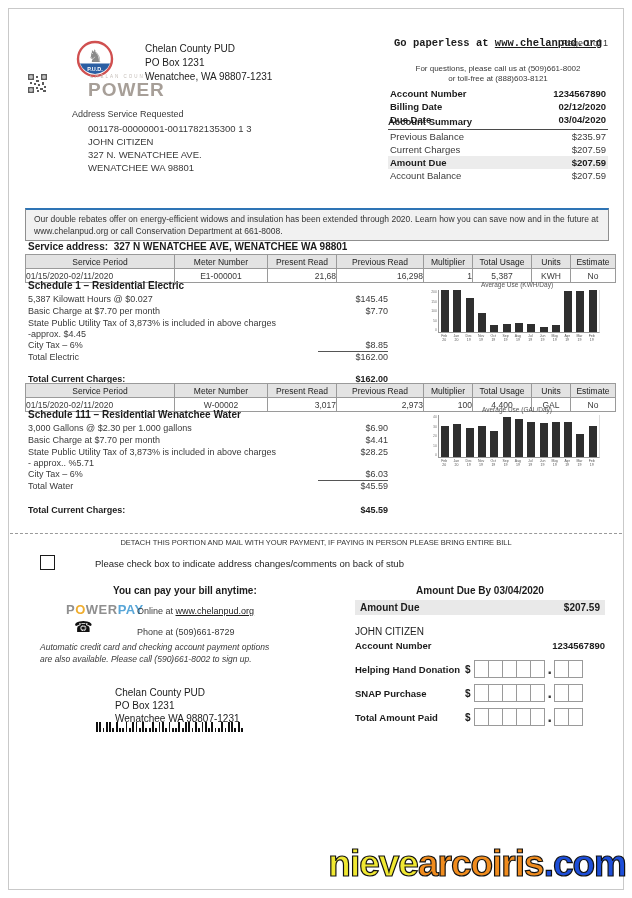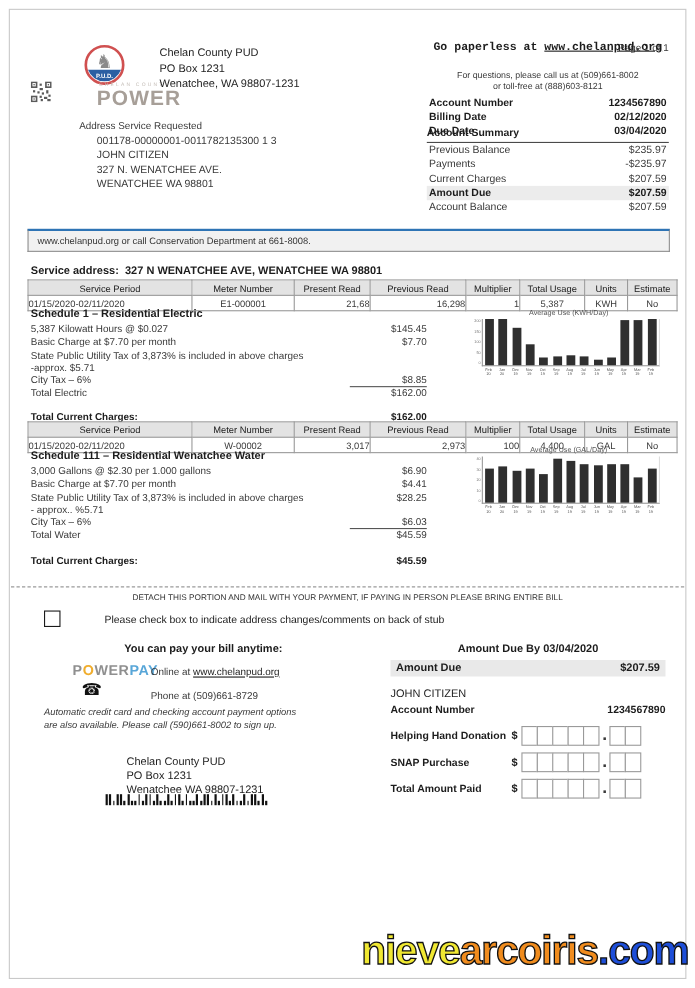--- a/index.html
+++ b/index.html
@@ -142,38 +142,35 @@
   <div>WENATCHEE WA 98801</div>
 </div>
 
 <div class="abs" style="left:388px;top:116px;width:220px;">
   <div class="sumtitle">Account Summary</div>
   <div class="sumrow">
     <span>Previous Balance</span>
     <span>$235.97</span>
   </div>
   <div class="sumrow">
-    <span>Payments</span>
-    <span>-$235.97</span>
-  </div>
-  <div class="sumrow">
     <span>Current Charges</span>
     <span>$207.59</span>
   </div>
   <div class="sumrow hl dark">
     <span>Amount Due</span>
     <span>$207.59</span>
   </div>
   <div class="sumrow">
     <span>Account Balance</span>
     <span>$207.59</span>
   </div>
 </div>
 
 <div class="abs notice" style="left:25px;top:208px;width:566px;">
+  <div>Our double rebates offer on energy-efficient widows and insulation has been extended through 2020. Learn how you can save now and in the future at</div>
   <div>www.chelanpud.org or call Conservation Department at 661-8008.</div>
 </div>
 
 <div class="abs t10 b dark" style="left:28px;top:241px;">
   <span>Service address:</span>&nbsp;
   <span>327 N WENATCHEE AVE, WENATCHEE WA 98801</span>
 </div>
 
 <table class="utable abs" style="left:25px;top:254px;">
   <tbody>
@@ -208,21 +205,21 @@
   </div>
 <div class="chline" style="top:306px;">
     <span>Basic Charge at $7.70 per month</span>
     <span class="amt">$7.70</span>
   </div>
 <div class="chline" style="top:318px;">
     <span>State Public Utility Tax of 3,873% is included in above charges</span>
     <span class="amt"></span>
   </div>
 <div class="chline" style="top:329px;">
-    <span>-approx. $5.71</span>
+    <span>-approx. $4.45</span>
     <span class="amt"></span>
   </div>
 <div class="chline" style="top:340px;">
     <span>City Tax – 6%</span>
     <span class="amt amt-ul">$8.85</span>
   </div>
 <div class="chline" style="top:352px;">
     <span>Total Electric</span>
     <span class="amt">$162.00</span>
   </div>

